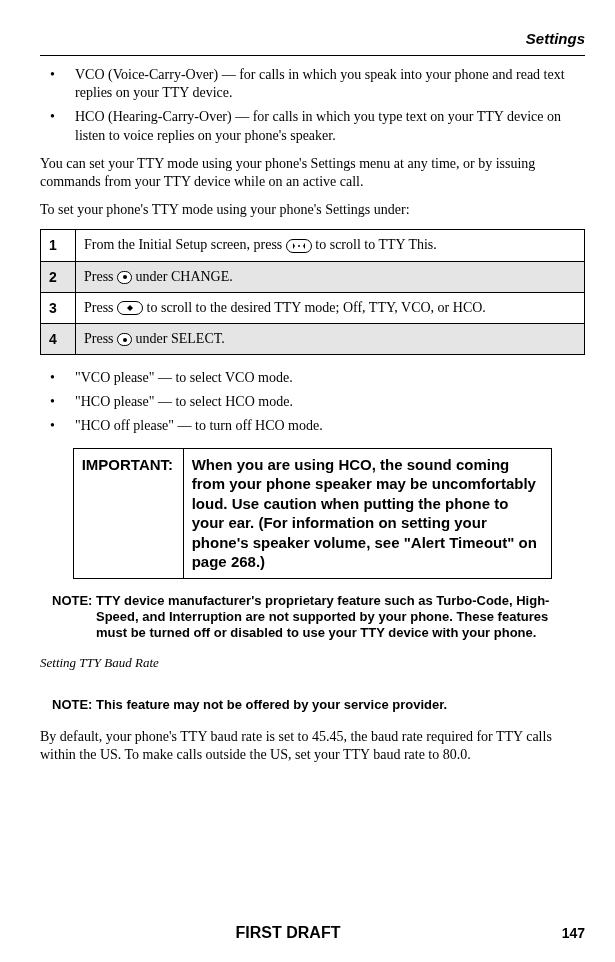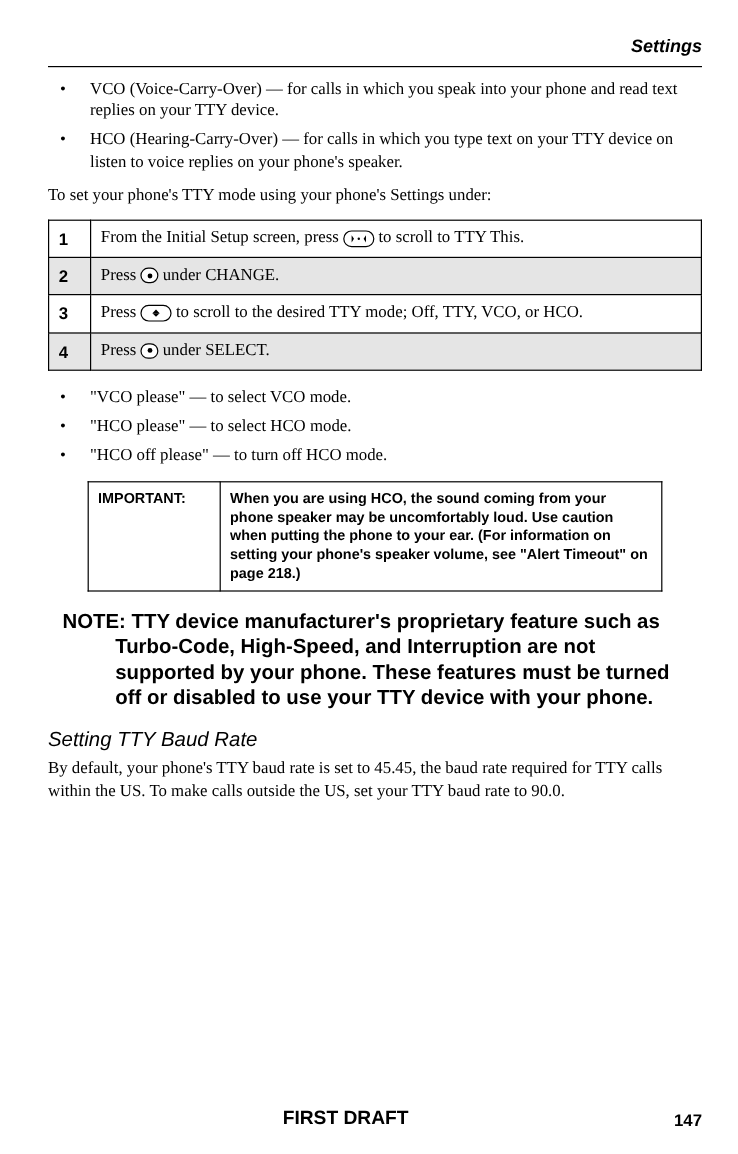--- a/index.html
+++ b/index.html
@@ -63,38 +63,38 @@
     .important-table {
       border-collapse: collapse;
       width: 88%;
       margin: 12px auto 14px auto;
     }
     .important-table td {
       border: 1px solid #000;
       padding: 6px 8px;
       vertical-align: top;
       font-family: Arial, Helvetica, sans-serif;
-      font-size: 12px;
+      font-size: 15px;
       font-weight: bold;
     }
     .important-table .imp-label { width: 110px; }
     .note {
       font-family: Arial, Helvetica, sans-serif;
       font-weight: bold;
-      font-size: 17px;
+      font-size: 13px;
       padding-left: 48px;
       text-indent: -44px;
       margin: 10px 4px 14px 8px;
       line-height: 1.25;
     }
     .subheading {
-      font-family: Liberation Sans, sans-serif;
+      font-family: Liberation Serif, serif;
       font-style: italic;
-      font-size: 17px;
-      margin: 12px 0 4px 0;
+      font-size: 13px;
+      margin: 12px 0 25px 0;
     }
     .icon-oval {
       display: inline-flex;
       align-items: center;
       justify-content: center;
       border: 1.2px solid #000;
       border-radius: 50px;
       font-size: 9px;
       line-height: 1;
       vertical-align: middle;
@@ -129,20 +129,23 @@
   <ul class="bullet-list">
     <li>
       <span class="bold">VCO</span><span> (Voice-Carry-Over) — for calls in which you speak into your phone and read text replies on your TTY device.</span>
     </li>
     <li>
       <span class="bold">HCO</span><span> (Hearing-Carry-Over) — for calls in which you type text on your TTY device on listen to voice replies on your phone's speaker.</span>
     </li>
   </ul>
 
   <p class="para">
+    <span>You can set your TTY mode using your phone's </span><span class="bold">Settings</span><span> menu at any time, or by issuing commands from your TTY device while on an active call.</span>
+  </p>
+  <p class="para">
     <span>To set your phone's TTY mode using your phone's </span><span class="bold">Settings</span><span> under:</span>
   </p>
 
   <table class="steps-table">
     <tbody id="steps-body">
         <tr>
           <td class="step-num">1</td>
           <td>From the <span class="bold">Initial Setup</span> screen, press <span class="icon-oval icon-wide">
               <svg width="18" height="8" viewBox="0 0 18 8">
                 <polygon points="3,1 5,4 3,7" fill="#000"></polygon>
@@ -183,31 +186,32 @@
   <ul class="bullet-list">
     <li>"VCO please" — to select VCO mode.</li>
     <li>"HCO please" — to select HCO mode.</li>
     <li>"HCO off please" — to turn off HCO mode.</li>
   </ul>
 
   <table class="important-table">
     <tbody>
         <tr>
       <td class="imp-label">IMPORTANT:</td>
-      <td>When you are using HCO, the sound coming from your phone speaker may be uncomfortably loud. Use caution when putting the phone to your ear. (For information on setting your phone's speaker volume, see "Alert Timeout" on page 218.)</td>
+      <td>When you are using HCO, the sound coming from your phone speaker may be uncomfortably loud. Use caution when putting the phone to your ear. (For information on setting your phone's speaker volume, see "Alert Timeout" on page 268.)</td>
     </tr>
   </tbody>
     </table>
 
   <p class="note">NOTE: TTY device manufacturer's proprietary feature such as Turbo-Code, High-Speed, and Interruption are not supported by your phone. These features must be turned off or disabled to use your TTY device with your phone.</p>
 
   <div class="subheading">Setting TTY Baud Rate</div>
 
-
-  <p class="para">By default, your phone's TTY baud rate is set to 45.45, the baud rate required for TTY calls within the US. To make calls outside the US, set your TTY baud rate to 90.0.</p>
+  <p class="note">NOTE: This feature may not be offered by your service provider.</p>
+
+  <p class="para">By default, your phone's TTY baud rate is set to 45.45, the baud rate required for TTY calls within the US. To make calls outside the US, set your TTY baud rate to 80.0.</p>
 
 </div>
 
 <div class="footer">
   <div></div>
   <div class="footer-center">FIRST DRAFT</div>
   <div class="footer-page">147</div>
 </div>
 
 </body></html>

